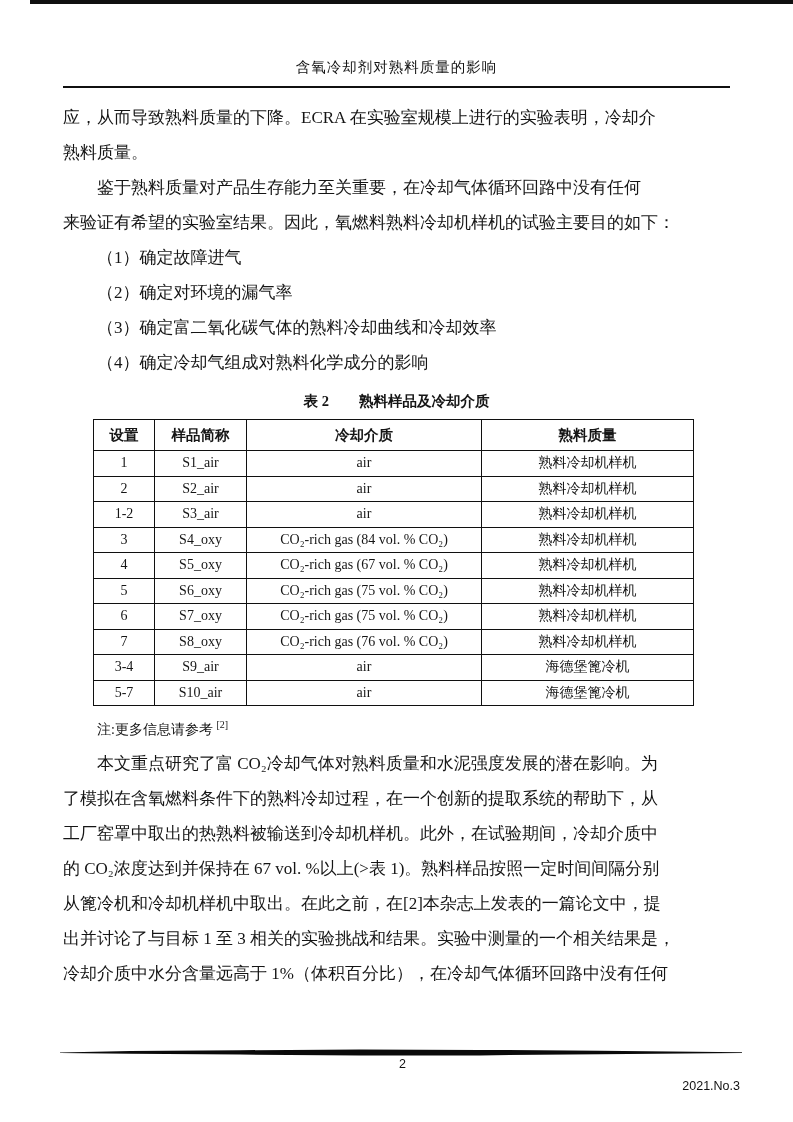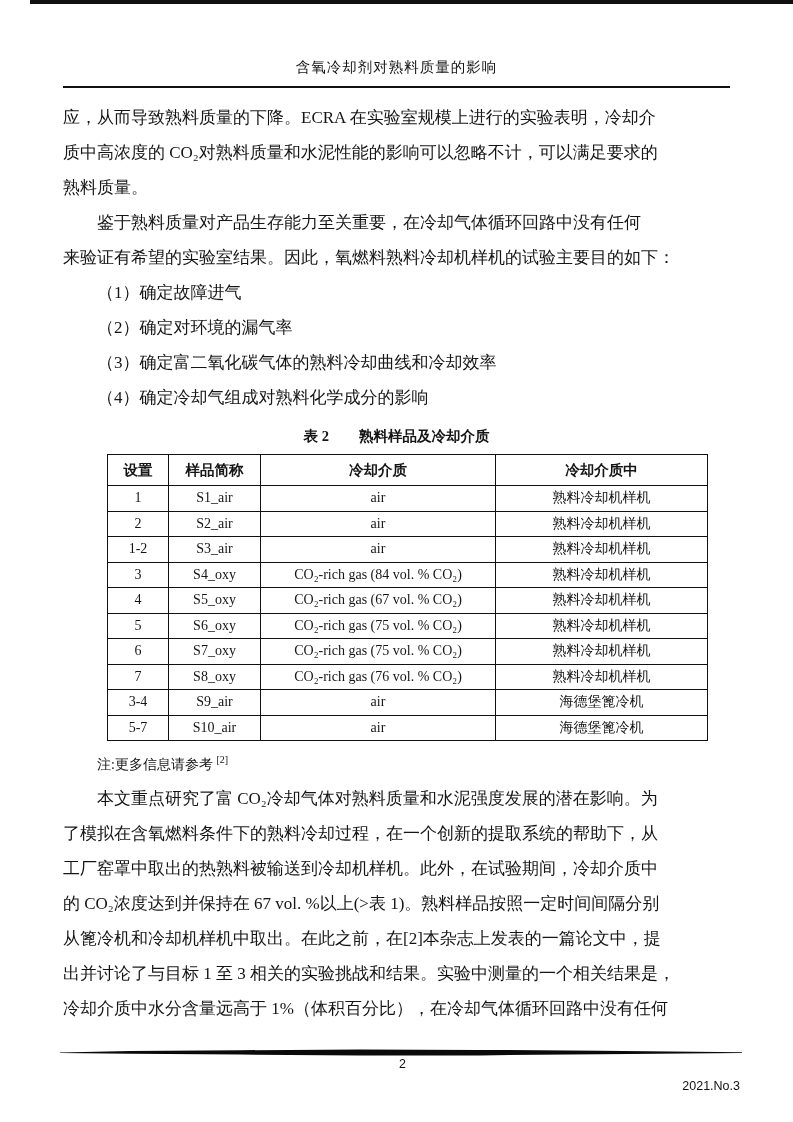--- a/index.html
+++ b/index.html
@@ -10,21 +10,21 @@
   }
   .top-bar{position:absolute;left:30px;top:0;width:763px;height:4px;background:#101010;}
   .content{position:absolute;left:63px;top:8px;width:667px;}
   .doc-header{margin-top:50px;text-align:center;font-size:14.5px;letter-spacing:1px;
     padding-bottom:9px;border-bottom:2px solid #101010;}
   .body-text{margin-top:12px;}
   .line{font-size:17px;line-height:35px;white-space:nowrap;}
   .indent{padding-left:34px;}
   .tbl-caption{margin-top:5px;text-align:center;font-size:14.5px;font-weight:bold;line-height:32px;}
   .tbl-caption .cap-label{margin-right:30px;}
-  table.data{border-collapse:collapse;margin-left:44px;margin-top:2px;
+  table.data{border-collapse:collapse;margin-left:30px;margin-top:2px;
     font-size:14px;table-layout:fixed;width:600px;}
   table.data th,table.data td{border:1.6px solid #101010;text-align:center;
     vertical-align:middle;padding:0 2px;overflow:hidden;}
   table.data th{height:30px;font-size:14.5px;font-weight:bold;}
   table.data td{height:24.5px;}
   col.c1{width:61px;} col.c2{width:92px;} col.c3{width:235px;} col.c4{width:212px;}
   .tbl-note{margin-top:9px;padding-left:34px;font-size:14px;line-height:20px;}
   .tbl-note sup{font-size:10px;}
   .para3{margin-top:6px;}
   .bottom-bar{position:absolute;left:60px;top:1048px;width:682px;height:9px;}
@@ -40,21 +40,20 @@
 
 <div class="content">
 
   <div class="doc-header">
     <span>含氧冷却剂对熟料质量的影响</span>
   </div>
 
   <div class="body-text">
     <div>
       <div class="line">应，从而导致熟料质量的下降。ECRA 在实验室规模上进行的实验表明，冷却介</div>
-      <div class="line">质中高浓度的 CO₂对熟料质量和水泥性能的影响可以忽略不计，可以满足要求的</div>
       <div class="line">熟料质量。</div>
     </div>
 
     <div>
       <div class="line indent">鉴于熟料质量对产品生存能力至关重要，在冷却气体循环回路中没有任何</div>
       <div class="line">来验证有希望的实验室结果。因此，氧燃料熟料冷却机样机的试验主要目的如下：</div>
     </div>
 
     <div>
       <div class="line indent">（1）确定故障进气</div>
@@ -72,21 +71,21 @@
           <col class="c1">
           <col class="c2">
           <col class="c3">
           <col class="c4">
         </colgroup>
       <thead>
         <tr>
           <th>设置</th>
           <th>样品简称</th>
           <th>冷却介质</th>
-          <th>冷却介质中</th>
+          <th>熟料质量</th>
         </tr>
       </thead>
       <tbody>
 
       <tr>
           <td>1</td>
           <td>S1_air</td>
           <td>air</td>
           <td>熟料冷却机样机</td>
         </tr>

